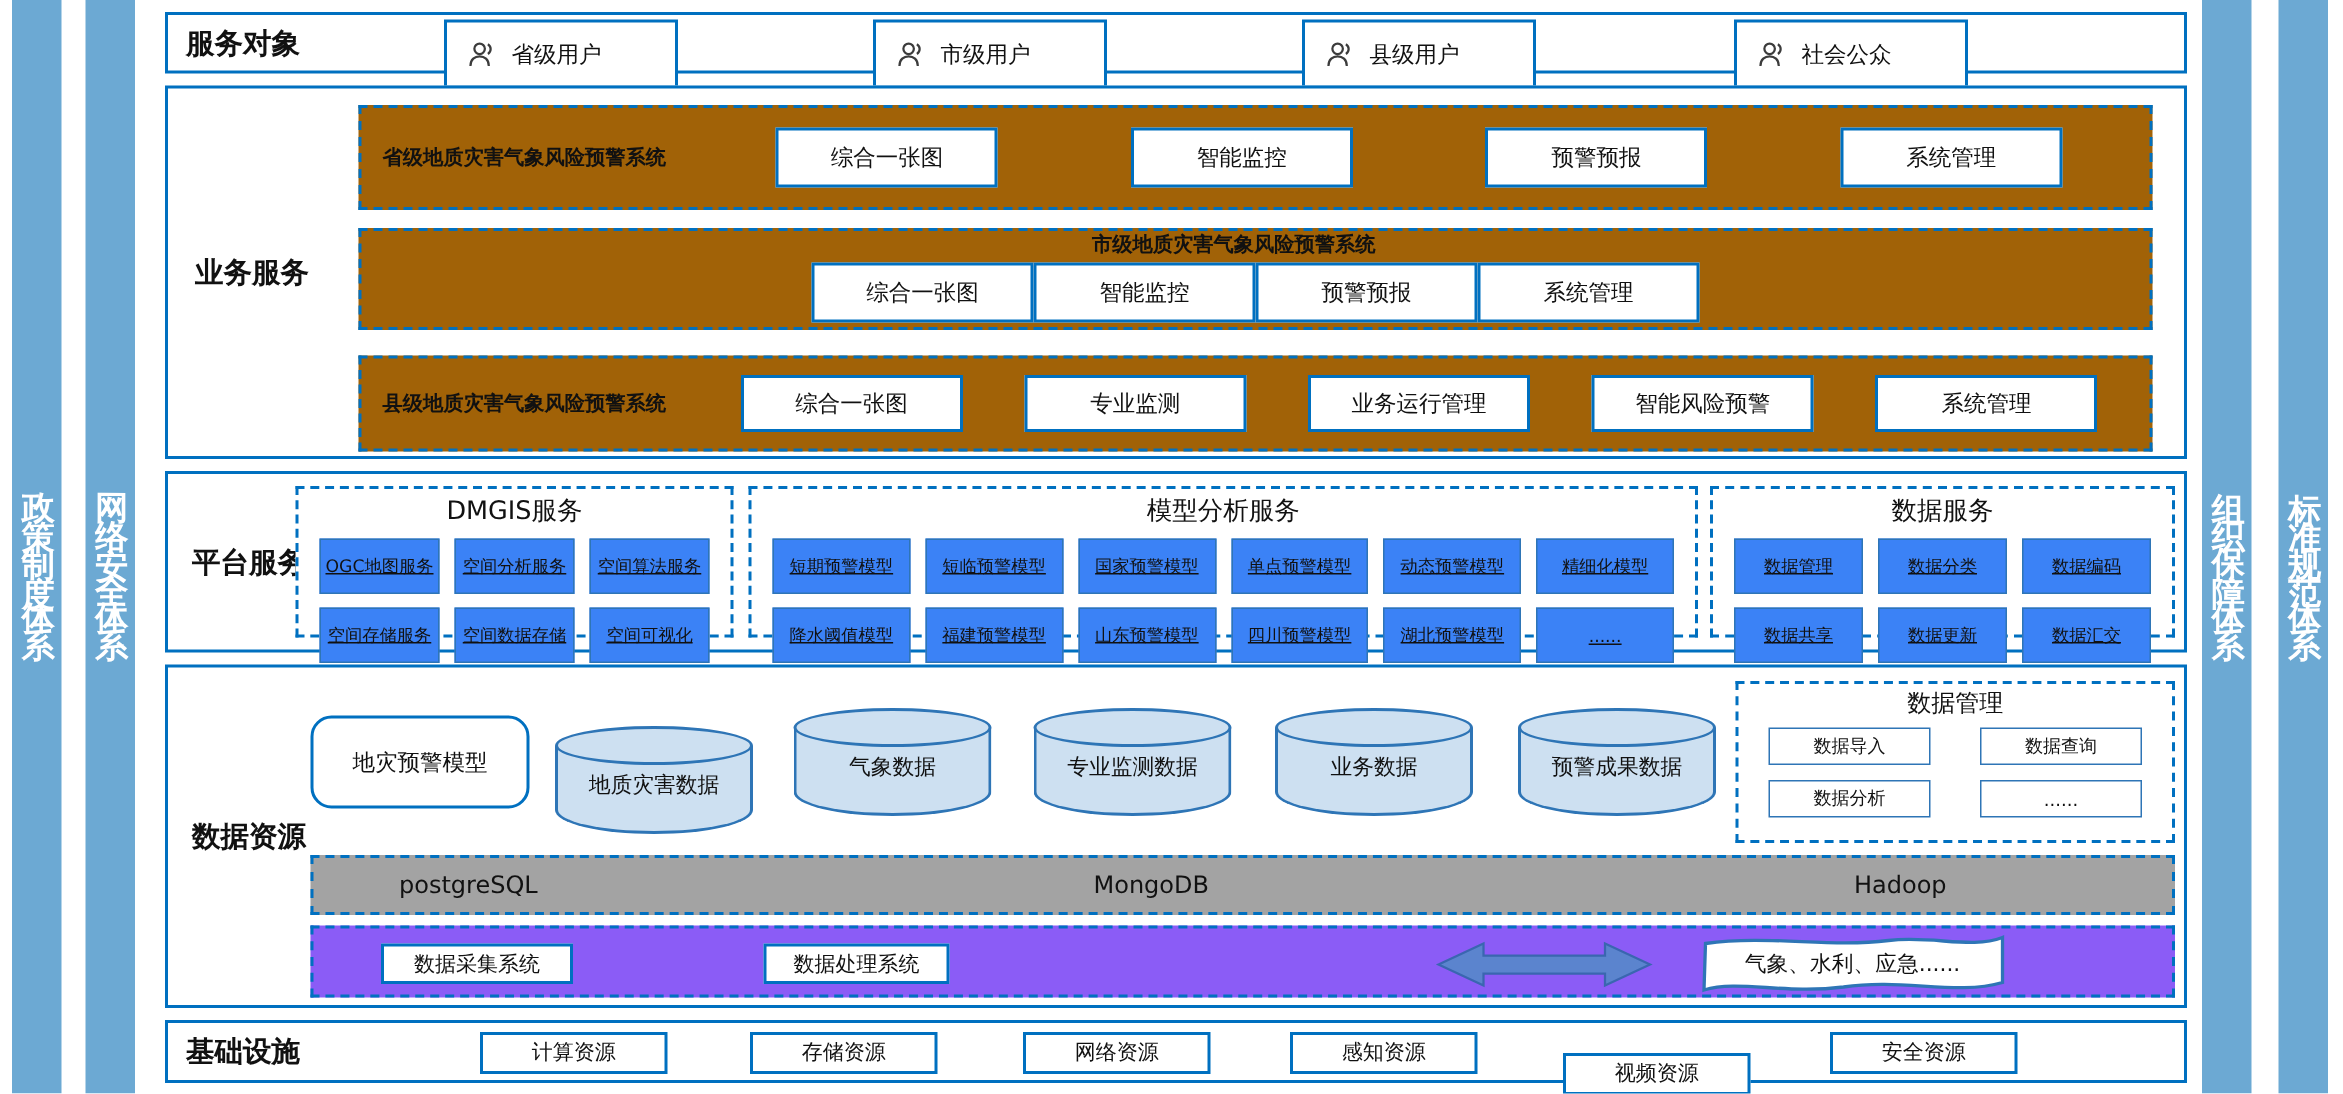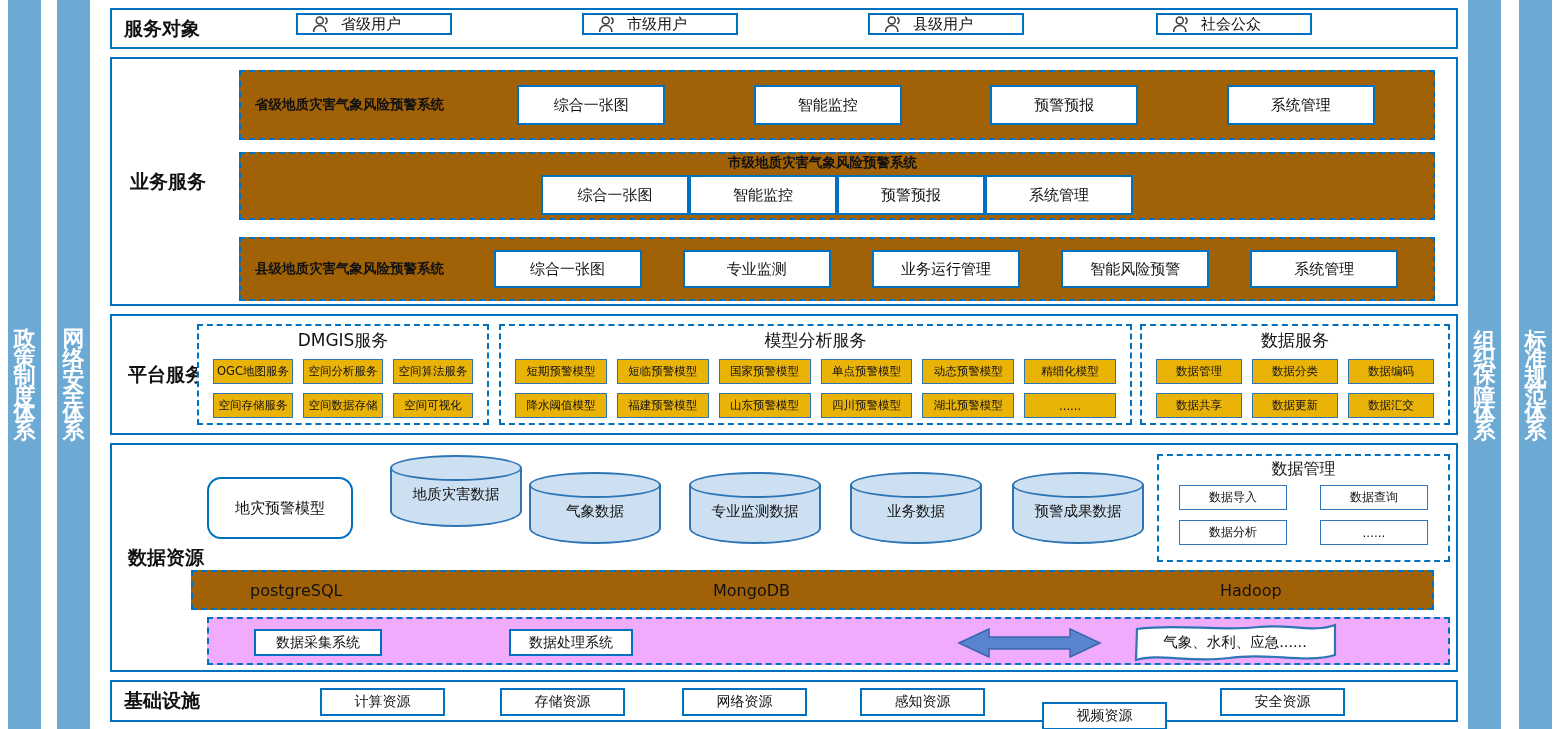--- a/index.html
+++ b/index.html
@@ -15,21 +15,21 @@
   #vbar-l1{left:8px;} #vbar-l2{left:57px;} #vbar-r1{left:1468px;} #vbar-r2{left:1519px;}
 
   
   #main { position:absolute; left:110px; top:0; width:1348px; height:729px; }
   .sec { position:absolute; left:0; width:1348px; border:2px solid #0070C0; background:#fff; }
   .sec-title { position:absolute; left:12px; top:50%; transform:translateY(-50%);
     font-weight:bold; font-size:19px; white-space:nowrap; }
 
   
   #sec-targets { top:8px; height:41px; }
-  .user-btn { position:absolute; top:3px; height:22px; width:156px; border:2px solid #0070C0;
+  .user-btn { position:absolute; top:3px; height:46px; width:156px; border:2px solid #0070C0;
     display:flex; align-items:center; gap:9px; padding-left:13px; font-size:15px; background:#fff; }
   .user-btn svg { flex:0 0 auto; }
 
   
   #sec-business { top:57px; height:249px; }
   .biz-row { position:absolute; left:127px; width:1196px; border:2px dashed #0070C0;
     display:flex; align-items:center; padding:0 14px; background:#a16207; }
   #biz-row-0{ top:11px; height:70px; } #biz-row-1{ top:93px; height:68px;flex-direction:column; } #biz-row-2{ top:178px; height:64px; }
   .biz-name { width:218px; font-weight:bold; font-size:13.5px; }
   .biz-mods { flex:1; display:flex; justify-content:space-around; align-items:center; }
@@ -38,48 +38,48 @@
   #biz-row-2 .mod-btn{ height:38px; }
 
   
   #sec-platform { top:314px; height:121px; }
   .plat-group { position:absolute; top:8px; bottom:8px; border:2px dashed #0070C0; background:#fff; }
   #plat-g0{ left:85px; width:292px; } #plat-g1{ left:387px; width:633px; } #plat-g2{ left:1028px; width:310px; }
   .group-title { text-align:center; font-size:17px; margin-top:3px; }
   .group-grid { display:grid; gap:9px 10px; padding:7px 14px 0 14px; }
   .cols-3 { grid-template-columns:repeat(3,1fr); }
   .cols-6 { grid-template-columns:repeat(6,1fr); }
-  .svc-item { border:1.5px solid #2E75B6; height:25px; background:#eab308;
-    display:flex; align-items:center; justify-content:center; font-size:11.5px; white-space:nowrap; }
+  .svc-item { border:1.5px solid #2E75B6; height:37px; background:#3b82f6;
+    display:flex; align-items:center; justify-content:center; font-size:11.5px; white-space:nowrap;text-decoration:underline; }
 
   
   #sec-data { top:443px; height:229px; }
   .model-box { position:absolute; left:95px; top:32px; width:146px; height:62px;
     border:2.5px solid #0070C0; border-radius:14px; background:#fff;
     display:flex; align-items:center; justify-content:center; font-size:15px; }
   .cyl { position:absolute; width:132px; height:72px; }
   .cyl-body { position:absolute; left:0; right:0; top:13px; bottom:0; background:#CDE0F1;
     border:2px solid #2E75B6; border-top:none; border-radius:0 0 66px 66px / 0 0 16px 16px; }
   .cyl-top { position:absolute; left:0; right:0; top:0; height:26px; background:#CDE0F1;
     border:2px solid #2E75B6; border-radius:50%; }
   .cyl-label { position:absolute; left:0; right:0; top:30px; text-align:center; font-size:14.5px; }
-  #cyl-0{left:258px;top:10px;margin-left:20px;} #cyl-1{left:417px;top:27px;} #cyl-2{left:577px;top:27px;}
+  #cyl-0{left:258px;top:39px;} #cyl-1{left:417px;top:27px;} #cyl-2{left:577px;top:27px;}
   #cyl-3{left:738px;top:27px;} #cyl-4{left:900px;top:27px;}
   .dm-box { position:absolute; left:1045px; top:9px; width:293px; height:108px;
     border:2px dashed #0070C0; background:#fff; }
   .dm-title { text-align:center; font-size:16px; margin-top:3px; }
   .dm-grid { display:grid; grid-template-columns:repeat(2,1fr); gap:10px 33px; padding:5px 20px 0 20px; }
   .dm-item { border:1.5px solid #2E75B6; height:25px; background:#fff;
     display:flex; align-items:center; justify-content:center; font-size:12px; }
-  .storage-box { position:absolute; left:79px; top:125px; width:1243px; height:40px;
-    border:2px dashed #0070C0; background:#a16207; font-size:16px; }
+  .storage-box { position:absolute; left:95px; top:125px; width:1243px; height:40px;
+    border:2px dashed #0070C0; background:#a3a3a3; font-size:16px; }
   .storage-box span { position:absolute; top:50%; transform:translateY(-50%); }
   #store-0{left:57px;} #store-1{left:520px;} #store-2{left:1027px;}
   .flow-box { position:absolute; left:95px; top:172px; width:1243px; height:48px;
-    border:2px dashed #0070C0; background:#f0abfc; }
+    border:2px dashed #0070C0; background:#8b5cf6; }
   .flow-sys { position:absolute; top:10px; height:27px; border:2px solid #0070C0; background:#fff;
     display:flex; align-items:center; justify-content:center; font-size:14px; }
   #fsys-0{left:45px;width:128px;} #fsys-1{left:300px;width:124px;} #fsys-2{left:545px;width:178px;}
   .flow-arrow { position:absolute; left:748px; top:7px; }
   .wavy { position:absolute; left:920px; top:1px; width:212px; height:46px; }
   .wavy svg { position:absolute; left:0; top:0; }
   .wavy-label { position:absolute; left:0; right:0; top:13px; text-align:center; font-size:14.5px; }
 
   
   #sec-infra { top:680px; height:42px; }

